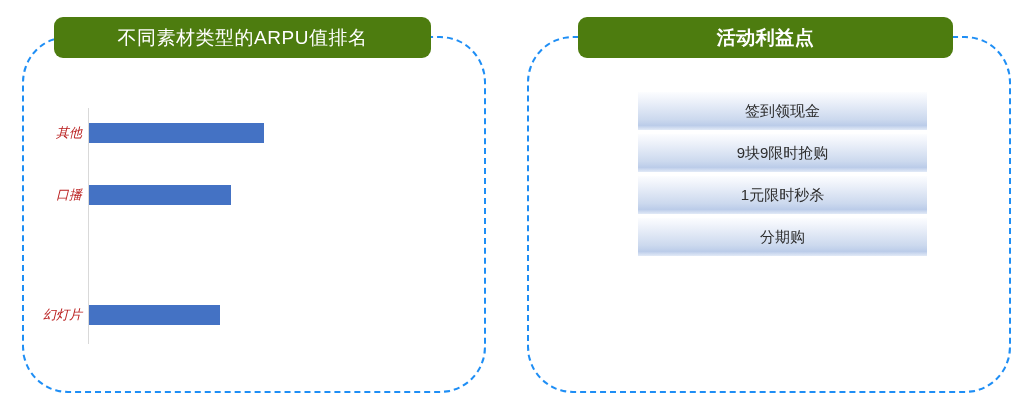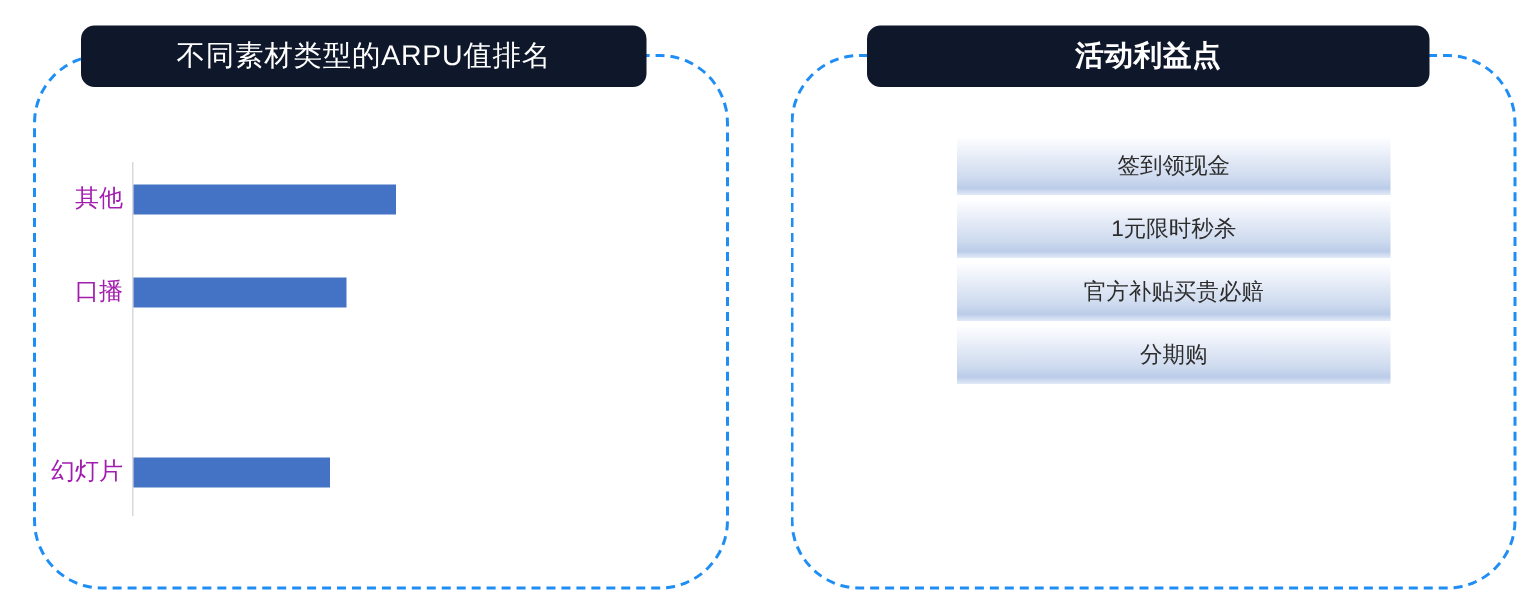--- a/index.html
+++ b/index.html
@@ -34,21 +34,21 @@
     left: 527px;
     top: 36px;
     width: 484px;
     height: 357px;
   }
 
   
   .title-pill {
     position: absolute;
     height: 41px;
-    background: #0f172a;
+    background: #4d7c0f;
     border-radius: 9px;
     color: #ffffff;
     font-size: 19px;
     line-height: 41px;
     text-align: center;
     letter-spacing: 0.5px;
     white-space: nowrap;
     z-index: 5;
   }
   #title-left {
@@ -93,23 +93,24 @@
     width: 430px;
   }
   .bar-label {
     position: absolute;
     left: 0;
     top: 0;
     width: 52px;
     height: 20px;
     line-height: 20px;
     text-align: right;
-    font-size: 16px;
-    color: #a21caf;
+    font-size: 13px;
+    color: #b91c1c;
     white-space: nowrap;
+    font-style: italic;
   }
   .bar-rect {
     position: absolute;
     left: 59px;
     top: 0;
     height: 20px;
     background: #4472C4;
   }
 
   
@@ -166,16 +167,16 @@
     </div>
   </div>
 </div>
 
 <div class="panel" id="panel-right"></div>
 
 <div class="title-pill" id="title-right">活动利益点</div>
 
 <div id="benefit-list">
   <div class="benefit-item">签到领现金</div>
+  <div class="benefit-item">9块9限时抢购</div>
   <div class="benefit-item">1元限时秒杀</div>
-  <div class="benefit-item">官方补贴买贵必赔</div>
   <div class="benefit-item">分期购</div>
 </div>
 
 </body></html>

